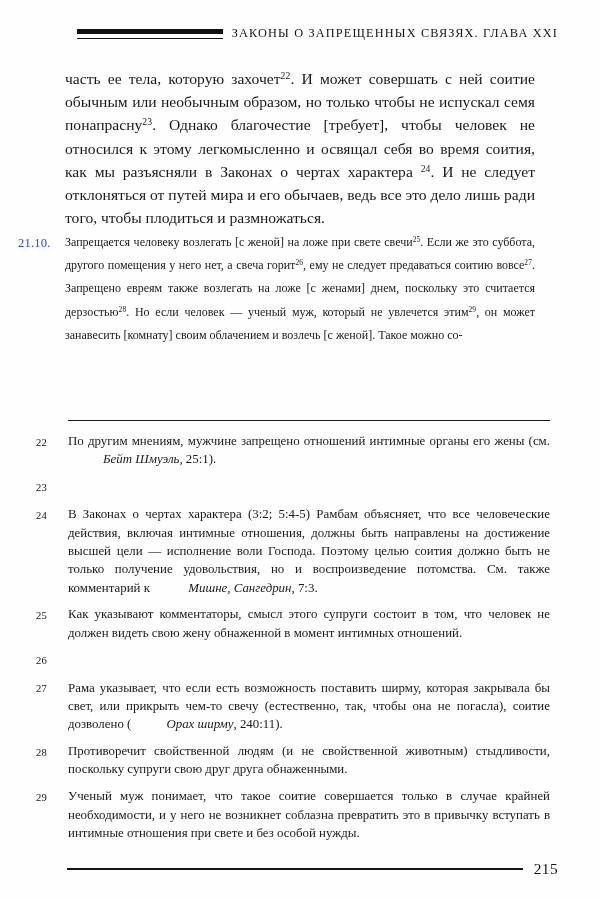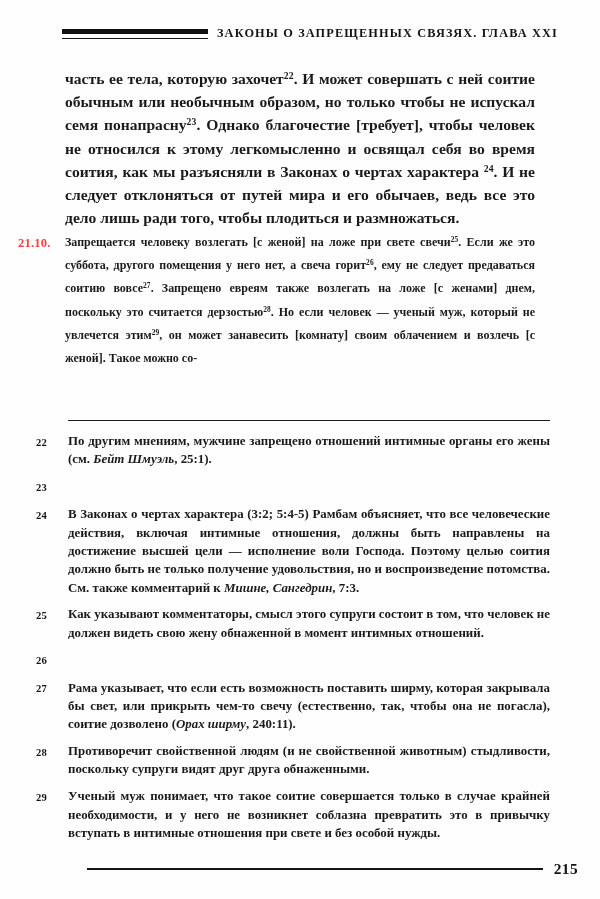--- a/index.html
+++ b/index.html
@@ -14,21 +14,20 @@
     overflow: hidden;
     font-family: "Liberation Serif", "DejaVu Serif", serif;
     color: #1a1a1a;
     -webkit-font-smoothing: antialiased;
   }
 
   .page {
     position: absolute;
     inset: 0;
     background: #fefefe;
-    font-weight: bold;
   }
 
   
   .running-head {
     position: absolute;
     left: 0;
     right: 0;
     top: 26px;
     display: flex;
     align-items: center;
@@ -89,21 +88,21 @@
     display: flex;
     align-items: flex-start;
   }
   .section-number {
     flex: 0 0 auto;
     width: 47px;
     font-size: 12.6px;
     line-height: 23.2px;
     padding-top: 1px;
     letter-spacing: 0.2px;
-    color: #ef4444;
+    color: #1d4ed8;
     white-space: nowrap;
   }
   .section-body {
     flex: 1 1 auto;
     font-size: 12px;
     line-height: 23.2px;
     text-align: justify;
   }
 
   
@@ -135,37 +134,37 @@
     color: #151515;
     letter-spacing: 0.2px;
   }
   .footnote-text {
     flex: 1 1 auto;
     font-size: 12.9px;
     line-height: 18.3px;
     text-align: justify;
     text-justify: inter-word;
   }
-  .it { font-style: italic; }
+  .it { font-style: italic; margin-left: 35px; }
   sup {
     font-size: 0.62em;
     line-height: 0;
     vertical-align: 0.52em;
     letter-spacing: 0.1px;
   }
 
   
   .footer {
     position: absolute;
     left: 0; right: 0;
     top: 860px;
     display: flex;
     align-items: center;
     justify-content: flex-end;
-    padding-right: 22px;
+    padding-right: 42px;
   }
   .footer-rule {
     width: 456px;
     height: 1.6px;
     background: #141414;
     margin-right: 11px;
     flex: 0 0 auto;
   }
   .page-number {
     font-size: 15.4px;
@@ -216,21 +215,21 @@
       </div>
       <div class="footnote">
         <div class="footnote-number">26</div>
       </div>
       <div class="footnote">
         <div class="footnote-number">27</div>
         <div class="footnote-text"><span>Рама указывает, что если есть возможность поставить ширму, которая закрывала бы свет, или прикрыть чем-то свечу (естественно, так, чтобы она не погасла), соитие дозволено (</span><span class="it">Орах ширму</span><span>, 240:11).</span></div>
       </div>
       <div class="footnote">
         <div class="footnote-number">28</div>
-        <div class="footnote-text"><span>Противоречит свойственной людям (и не свойственной животным) стыдливости, поскольку супруги видят друг друга обнаженными.</span></div>
+        <div class="footnote-text"><span>Противоречит свойственной людям (и не свойственной животным) стыдливости, поскольку супруги свою друг друга обнаженными.</span></div>
       </div>
       <div class="footnote">
         <div class="footnote-number">29</div>
         <div class="footnote-text"><span>Ученый муж понимает, что такое соитие совершается только в случае крайней необходимости, и у него не возникнет соблазна превратить это в привычку вступать в интимные отношения при свете и без особой нужды.</span></div>
       </div>
     </div>
 
   <div class="footer">
     <span class="footer-rule"></span>
     <span class="page-number">215</span>

